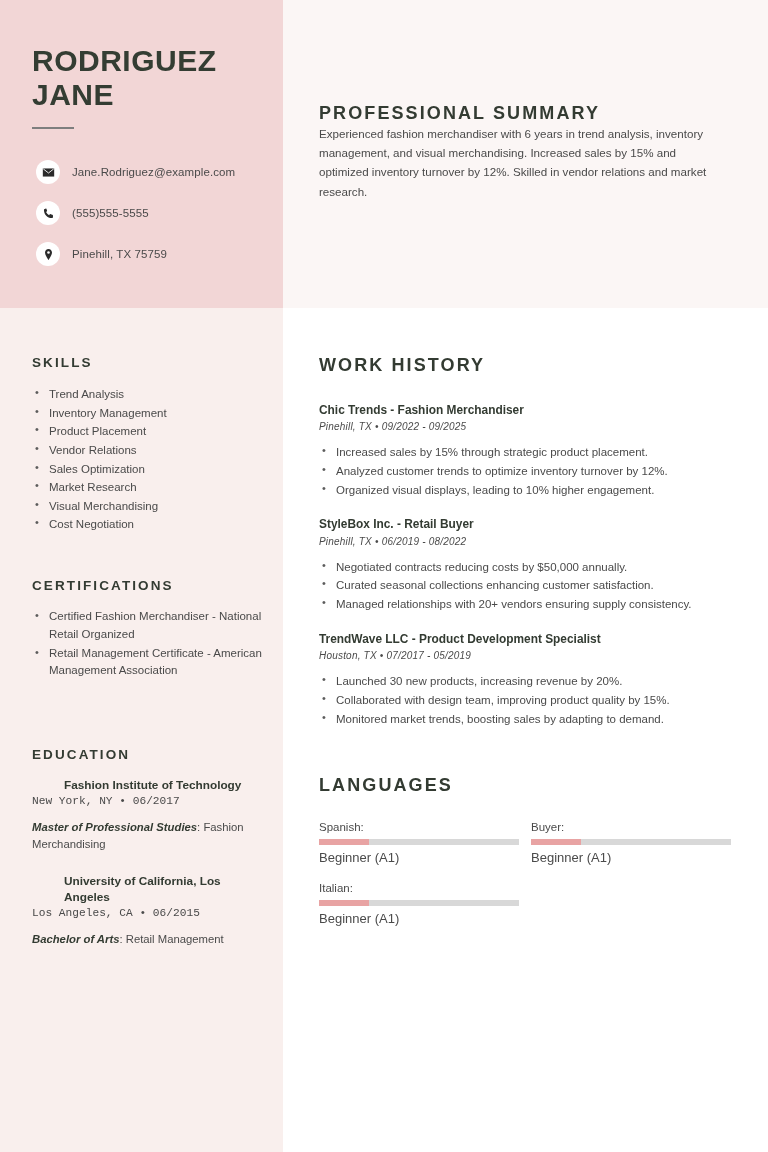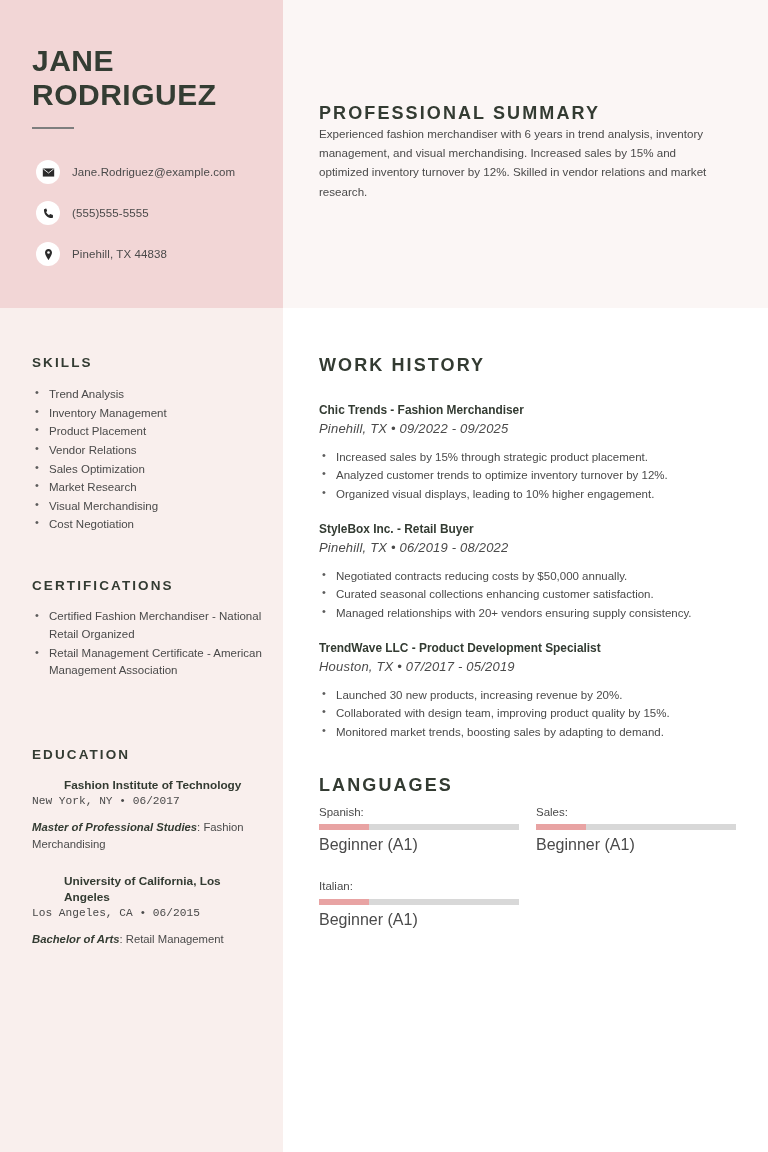--- a/index.html
+++ b/index.html
@@ -87,61 +87,60 @@
     font-size:11.6px; color:#4a4a4a; line-height:1.66; margin-top:0;
     width:398px;
   }
 
   .section-work { position:absolute; left:319px; top:355px; width:420px; }
   .job { margin-bottom:17px; }
   .job-title {
     font-size:11.9px; font-weight:700; color:#333b32; line-height:1.45;
   }
   .job-meta {
-    font-size:13px; font-style:italic; color:#4a4a4a; line-height:1.5;
+    font-size:10px; font-style:italic; color:#4a4a4a; line-height:1.5;
     letter-spacing:0.2px;
   }
   ul.job-bullets { list-style:none; margin-top:9px; }
   ul.job-bullets li {
     position:relative; padding-left:17px; font-size:11.5px;
     color:#4a4a4a; line-height:1.63;
   }
   ul.job-bullets li::before {
     content:"•"; position:absolute; left:3px; top:-1px;
     color:#5c5c5c; font-size:11px;
   }
 
   .section-lang { position:absolute; left:319px; top:775px; width:420px; }
   .lang-grid {
     display:grid; grid-template-columns:208px 208px; column-gap:4px; row-gap:0px;
-    margin-top:8px;
-    gap:9px;
+    margin-top:23px;
   }
   .lang-cell { width:200px; margin-bottom:12px; }
   .lang-name { font-size:11.5px; color:#4a4a4a; line-height:1.5; }
   .lang-bar {
     width:200px; height:6px; background:#d8d8d8; margin:3px 0 3px 0;
   }
   .lang-fill { height:6px; background:#e8a3a3; }
-  .lang-level { font-size:16px; color:#4a4a4a; line-height:1.5; }
+  .lang-level { font-size:13px; color:#4a4a4a; line-height:1.5; }
 </style>
 </head>
 <body>
 
 <div class="page">
 
   <div class="bg-sidebar-light"></div>
   <div class="bg-sidebar-header"></div>
   <div class="bg-main-header"></div>
 
   <div class="sidebar">
 
     <div class="name-block">
+      <div class="name-line">RODRIGUEZ</div>
       <div class="name-line">JANE</div>
-      <div class="name-line">RODRIGUEZ</div>
       <div class="name-rule"></div>
     </div>
 
     <div class="contact-list">
 
       <div class="contact-row">
         <span class="contact-icon">
           <svg width="13" height="13" viewBox="0 0 16 16" fill="#2b2b2b">
             <path d="M1 3h14v10H1z" fill="#2b2b2b"></path>
             <path d="M1.6 3.6L8 8.6l6.4-5" stroke="#ffffff" stroke-width="1.1" fill="none"></path>
@@ -159,21 +158,21 @@
         <span class="contact-text">(555)555-5555</span>
       </div>
 
       <div class="contact-row">
         <span class="contact-icon">
           <svg width="13" height="13" viewBox="0 0 16 16" fill="#2b2b2b">
             <path d="M8 1.2c-2.4 0-4.3 1.9-4.3 4.3C3.7 8.9 8 14.8 8 14.8s4.3-5.9 4.3-9.3c0-2.4-1.9-4.3-4.3-4.3z"></path>
             <circle cx="8" cy="5.5" r="1.6" fill="#ffffff"></circle>
           </svg>
         </span>
-        <span class="contact-text">Pinehill, TX 44838</span>
+        <span class="contact-text">Pinehill, TX 75759</span>
       </div>
 
     </div>
 
     <div class="side-section" style="top:355px;">
       <div class="side-head">SKILLS</div>
       <ul class="bullets">
         <li>Trend Analysis</li>
         <li>Inventory Management</li>
         <li>Product Placement</li>
@@ -257,21 +256,21 @@
 
       <div class="lang-cell">
         <div class="lang-name">Spanish:</div>
         <div class="lang-bar">
           <div class="lang-fill" style="width: 25%;"></div>
         </div>
         <div class="lang-level">Beginner (A1)</div>
       </div>
 
       <div class="lang-cell">
-        <div class="lang-name">Sales:</div>
+        <div class="lang-name">Buyer:</div>
         <div class="lang-bar">
           <div class="lang-fill" style="width: 25%;"></div>
         </div>
         <div class="lang-level">Beginner (A1)</div>
       </div>
 
       <div class="lang-cell">
         <div class="lang-name">Italian:</div>
         <div class="lang-bar">
           <div class="lang-fill" style="width: 25%;"></div>

